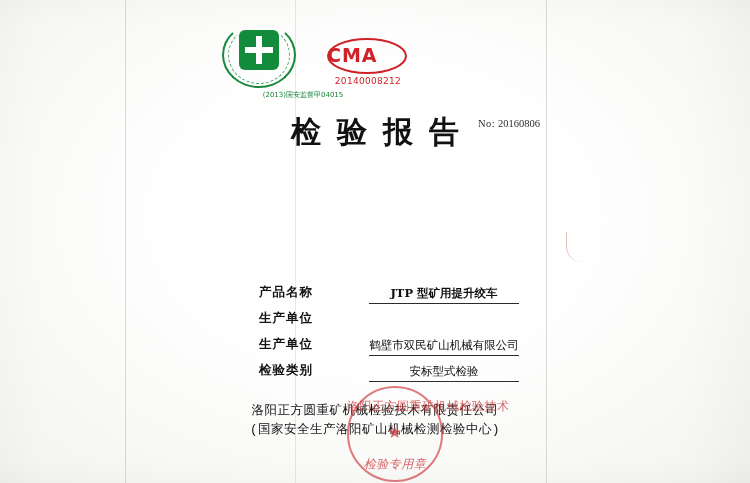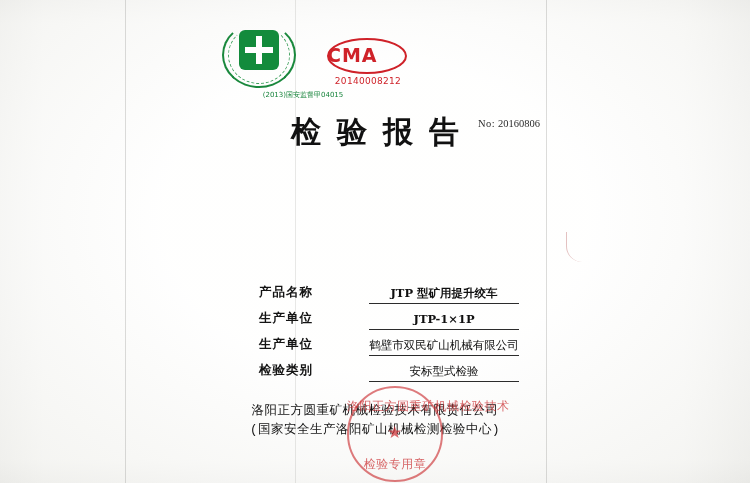--- a/index.html
+++ b/index.html
@@ -278,21 +278,21 @@
     left: 0;
     top: 12px;
     width: 96px;
     text-align: center;
     font-size: 12px;
     color: rgba(201,42,45,0.72);
     font-family: "DejaVu Sans", sans-serif;
     letter-spacing: .5px;
     white-space: nowrap;
   }
-  .seal-text.bottom { top: 70px; }
+  .seal-text.bottom { top: 70px; font-style: italic; }
 </style>
 </head>
 <body>
 
 <div class="page">
 
   <div class="paper-shade"></div>
   <div class="fold-line f1"></div>
   <div class="fold-line f2"></div>
   <div class="fold-line f3"></div>
@@ -329,23 +329,20 @@
 
     <div class="field-row">
       <div class="field-label">产品名称</div>
       <div class="field-value-wrap">
         <span class="field-value italic">JTP 型矿用提升绞车</span>
       </div>
     </div>
 
     <div class="field-row">
       <div class="field-label">生产单位</div>
-      <div class="field-value-wrap">
-        <span class="field-value italic">JTP-1×1P</span>
-      </div>
     </div>
 
     <div class="field-row">
       <div class="field-label">生产单位</div>
       <div class="field-value-wrap">
         <span class="field-value">鹤壁市双民矿山机械有限公司</span>
       </div>
     </div>
 
     <div class="field-row">

